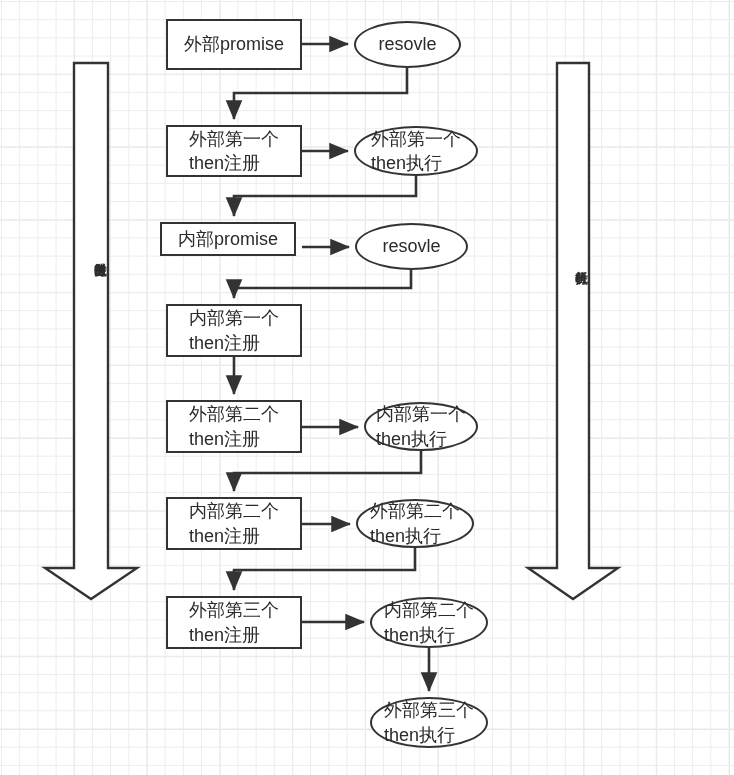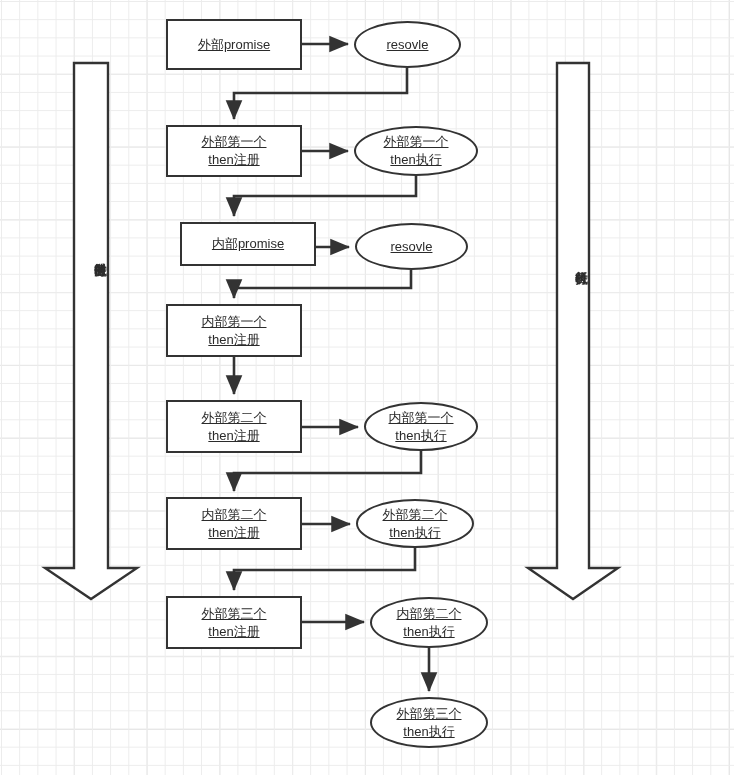--- a/index.html
+++ b/index.html
@@ -28,27 +28,26 @@
     top: 0;
     width: 734px;
     height: 775px;
   }
   .node {
     position: absolute;
     box-sizing: border-box;
     display: flex;
     align-items: center;
     justify-content: center;
-    text-align: center;
+    text-align: left;
     color: #2b2b2b;
-    font-size: 13px;
+    font-size: 18px;
     line-height: 1.35;
     background: #ffffff;
     z-index: 2;
-    text-decoration: underline;
   }
   .node.box {
     border: 2.2px solid #333333;
   }
   .node.ellipse {
     border: 2.2px solid #333333;
     border-radius: 50%;
   }
   .node .lbl {
     white-space: pre-line;
@@ -129,21 +128,21 @@
   <div class="node box" style="left:166px; top:125px; width:136px; height:52px;">
     <span class="lbl">外部第一个
 then注册</span>
   </div>
 
   <div class="node ellipse" style="left:354px; top:126px; width:124px; height:50px;">
     <span class="lbl">外部第一个
 then执行</span>
   </div>
 
-  <div class="node box" style="left:180px; top:222px; width:136px; height:44px;">
+  <div class="node box" style="left:160px; top:222px; width:136px; height:34px;">
     <span class="lbl">内部promise</span>
   </div>
 
   <div class="node ellipse" style="left:355px; top:223px; width:113px; height:47px;">
     <span class="lbl">resovle</span>
   </div>
 
   <div class="node box" style="left:166px; top:304px; width:136px; height:53px;">
     <span class="lbl">内部第一个
 then注册</span>

